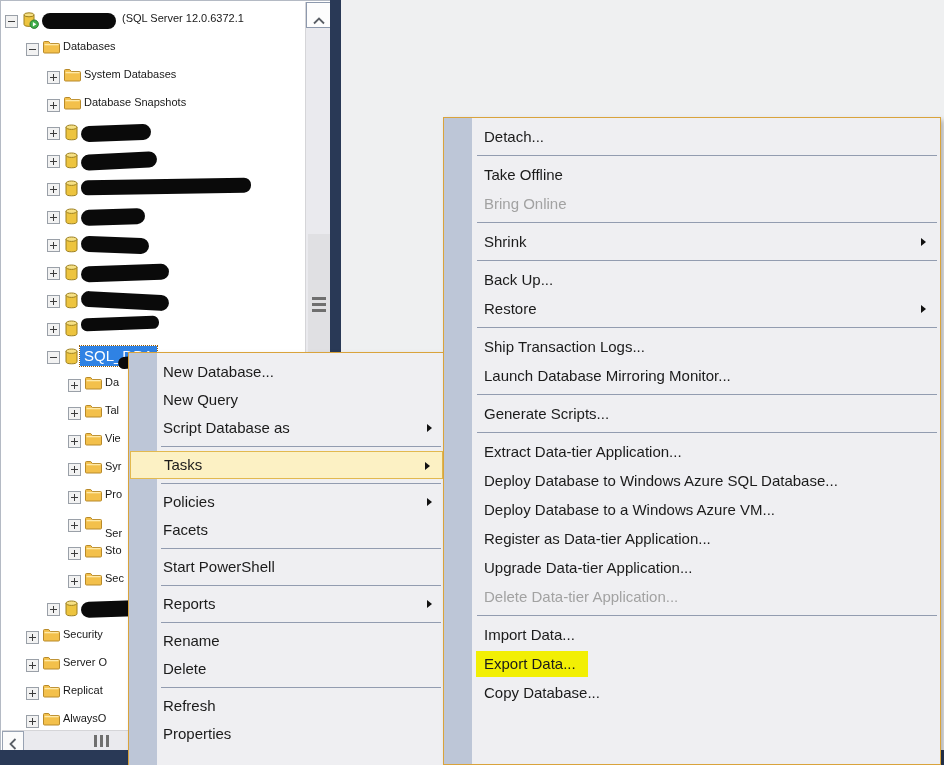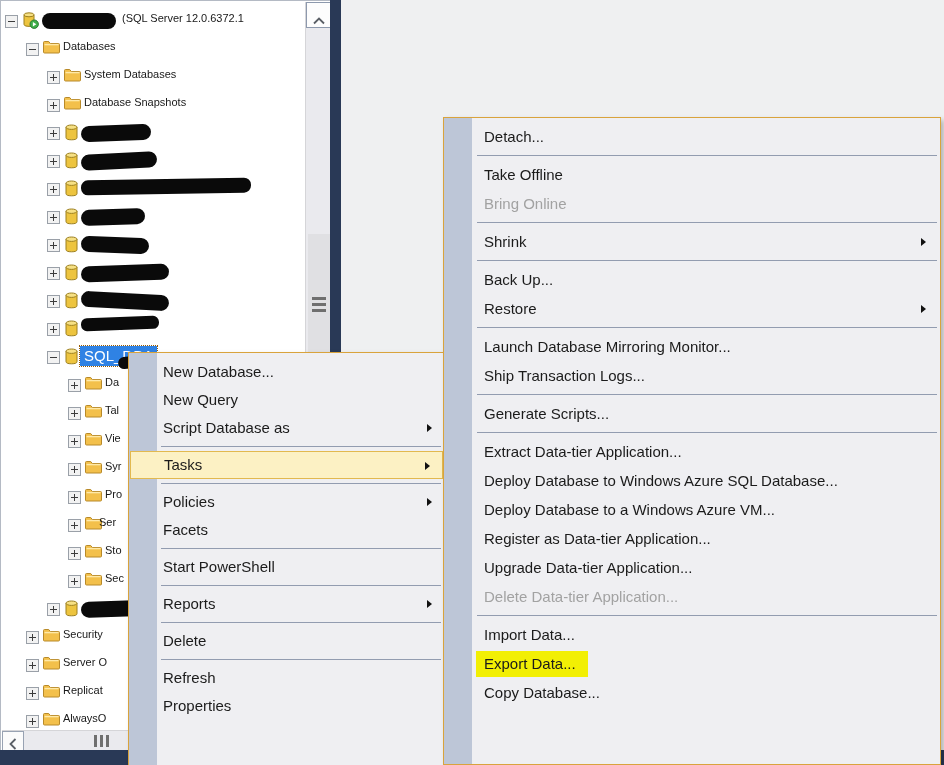--- a/index.html
+++ b/index.html
@@ -221,21 +221,21 @@
             <path d="M1.5 4.6 h14" stroke="#ffe9a8" stroke-width="1.4" fill="none"></path>
           </svg></div>
         <div class="tlabel" style="left: 104px;">Pro</div>
       </div>
       <div class="tree-row" style="top: 510px;">
         <div class="expand plus" style="left: 67px;"></div>
         <div class="ticon" style="left: 84px;"><svg width="17" height="14" viewBox="0 0 17 14">
             <path d="M0.5 2.5 q0-1 1-1 h4.2 l1.6 2 h8.2 q1 0 1 1 v7.5 q0 1 -1 1 h-14 q-1 0 -1 -1 z" fill="#f3c04b" stroke="#b88a2a" stroke-width="1"></path>
             <path d="M1.5 4.6 h14" stroke="#ffe9a8" stroke-width="1.4" fill="none"></path>
           </svg></div>
-        <div class="tlabel" style="left: 98px;">Ser</div>
+        <div class="tlabel" style="left: 104px; margin-top: 11px;">Ser</div>
       </div>
       <div class="tree-row" style="top: 538px;">
         <div class="expand plus" style="left: 67px;"></div>
         <div class="ticon" style="left: 84px;"><svg width="17" height="14" viewBox="0 0 17 14">
             <path d="M0.5 2.5 q0-1 1-1 h4.2 l1.6 2 h8.2 q1 0 1 1 v7.5 q0 1 -1 1 h-14 q-1 0 -1 -1 z" fill="#f3c04b" stroke="#b88a2a" stroke-width="1"></path>
             <path d="M1.5 4.6 h14" stroke="#ffe9a8" stroke-width="1.4" fill="none"></path>
           </svg></div>
         <div class="tlabel" style="left: 104px;">Sto</div>
       </div>
       <div class="tree-row" style="top: 566px;">
@@ -317,38 +317,39 @@
     <div class="menu-sep"></div>
     <div class="menu-item hl"><span class="mlabel">Tasks</span><div class="arrow"></div></div>
     <div class="menu-sep"></div>
     <div class="menu-item"><span class="mlabel">Policies</span><div class="arrow"></div></div>
     <div class="menu-item"><span class="mlabel">Facets</span></div>
     <div class="menu-sep"></div>
     <div class="menu-item"><span class="mlabel">Start PowerShell</span></div>
     <div class="menu-sep"></div>
     <div class="menu-item"><span class="mlabel">Reports</span><div class="arrow"></div></div>
     <div class="menu-sep"></div>
+    <div class="menu-item"><span class="mlabel">Rename</span></div>
     <div class="menu-item"><span class="mlabel">Delete</span></div>
     <div class="menu-sep"></div>
     <div class="menu-item"><span class="mlabel">Refresh</span></div>
     <div class="menu-item"><span class="mlabel">Properties</span></div>
   </div>
 <div class="menu" id="tasks-submenu">
     <div class="menu-item"><span class="mlabel">Detach...</span></div>
     <div class="menu-sep"></div>
     <div class="menu-item"><span class="mlabel">Take Offline</span></div>
     <div class="menu-item disabled"><span class="mlabel">Bring Online</span></div>
     <div class="menu-sep"></div>
     <div class="menu-item"><span class="mlabel">Shrink</span><div class="arrow"></div></div>
     <div class="menu-sep"></div>
     <div class="menu-item"><span class="mlabel">Back Up...</span></div>
     <div class="menu-item"><span class="mlabel">Restore</span><div class="arrow"></div></div>
     <div class="menu-sep"></div>
+    <div class="menu-item"><span class="mlabel">Ship Transaction Logs...</span></div>
     <div class="menu-item"><span class="mlabel">Launch Database Mirroring Monitor...</span></div>
-    <div class="menu-item"><span class="mlabel">Ship Transaction Logs...</span></div>
     <div class="menu-sep"></div>
     <div class="menu-item"><span class="mlabel">Generate Scripts...</span></div>
     <div class="menu-sep"></div>
     <div class="menu-item"><span class="mlabel">Extract Data-tier Application...</span></div>
     <div class="menu-item"><span class="mlabel">Deploy Database to Windows Azure SQL Database...</span></div>
     <div class="menu-item"><span class="mlabel">Deploy Database to a Windows Azure VM...</span></div>
     <div class="menu-item"><span class="mlabel">Register as Data-tier Application...</span></div>
     <div class="menu-item"><span class="mlabel">Upgrade Data-tier Application...</span></div>
     <div class="menu-item disabled"><span class="mlabel">Delete Data-tier Application...</span></div>
     <div class="menu-sep"></div>

